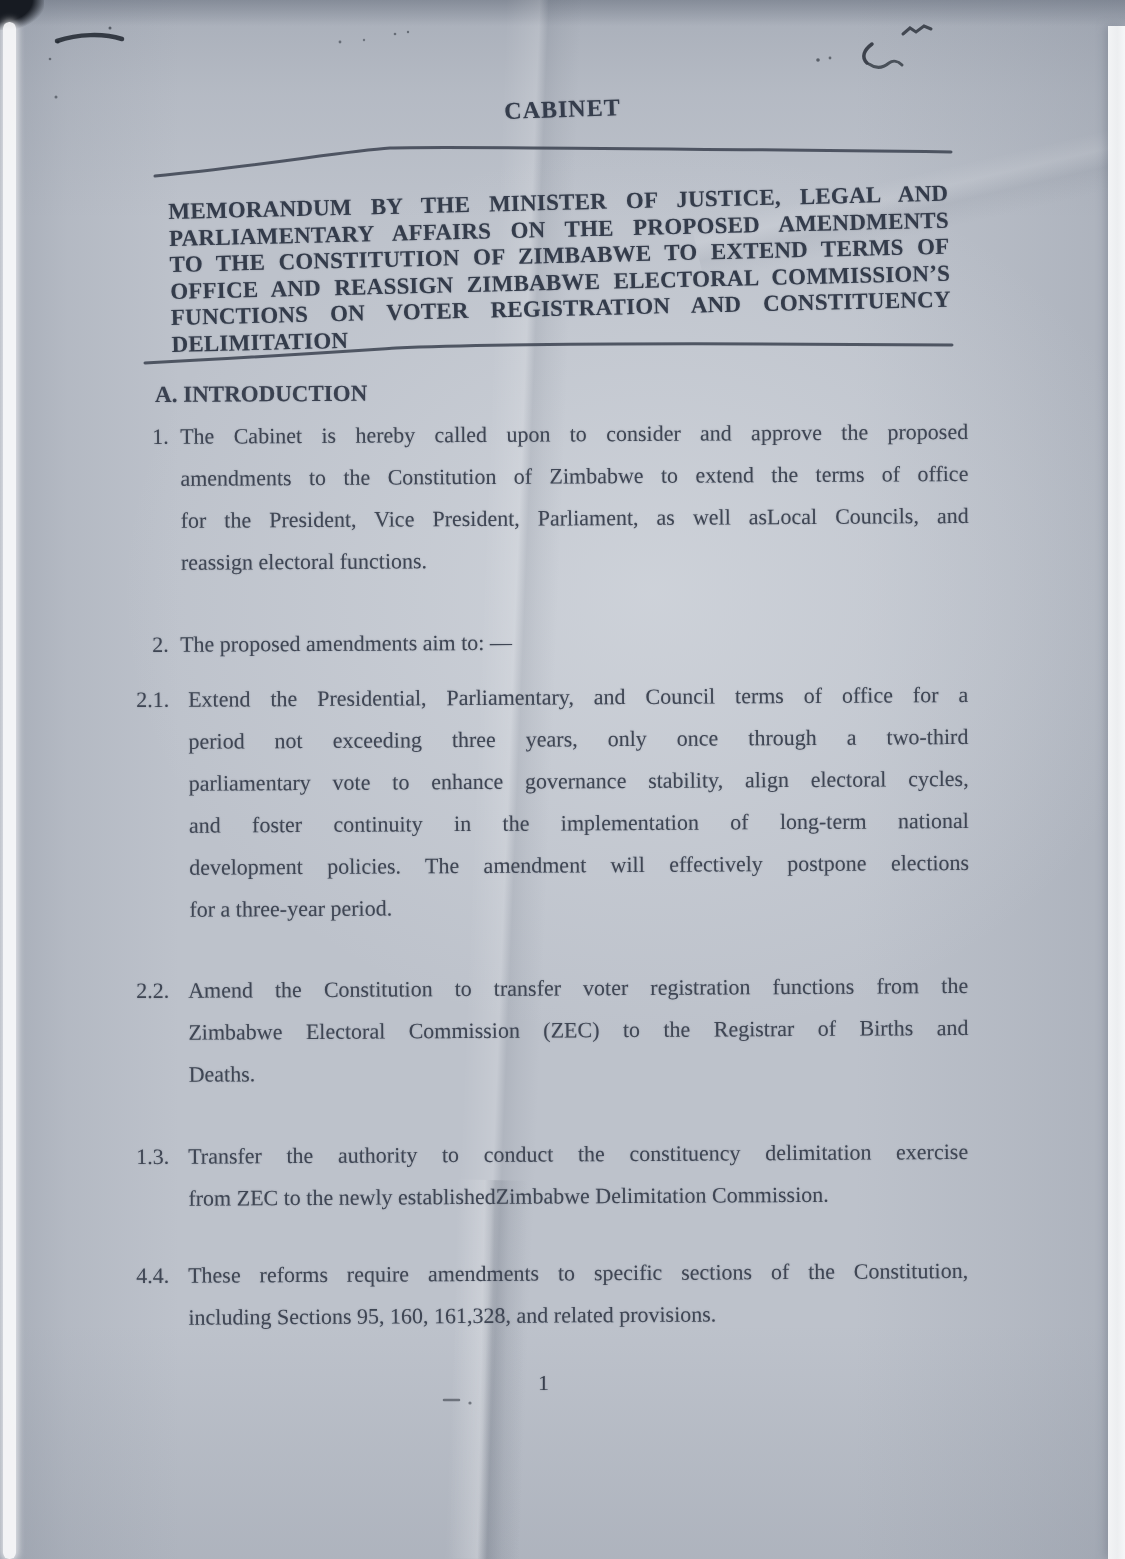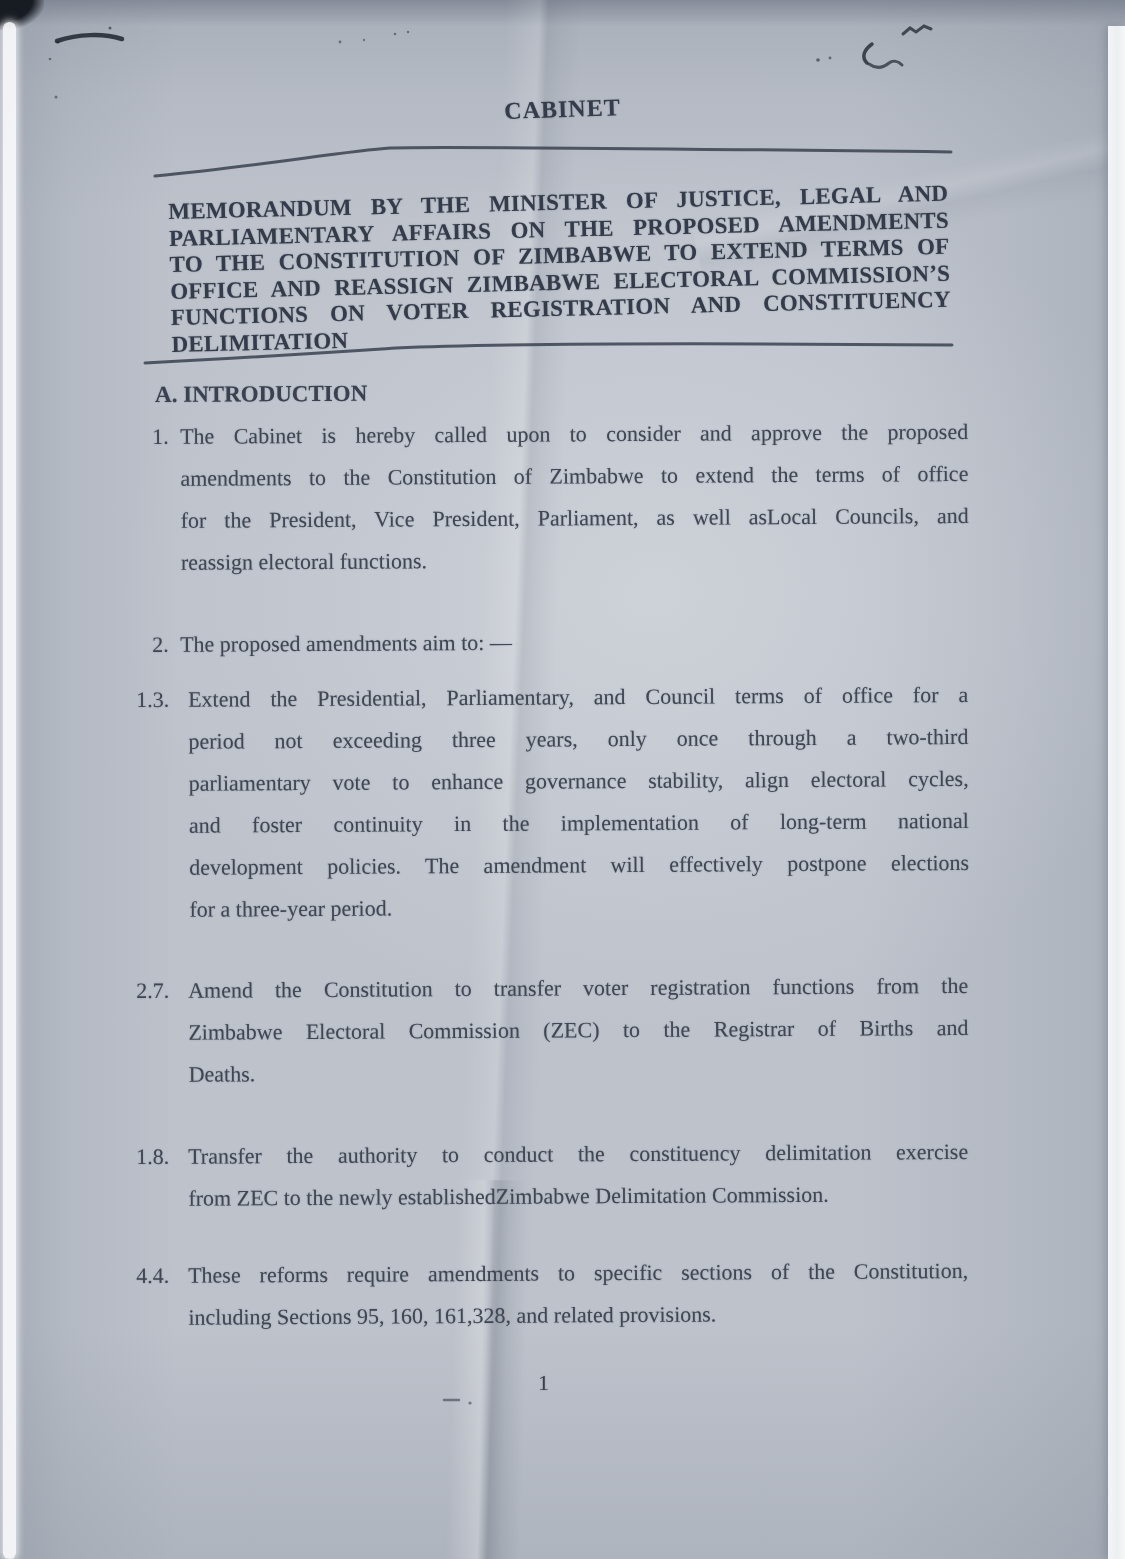--- a/index.html
+++ b/index.html
@@ -131,42 +131,42 @@
   </div>
 
   <div class="para p-2">
     <span class="num">2.</span>
     <div class="ptext">
       <div class="pline jleft">The proposed amendments aim to: —</div>
     </div>
   </div>
 
   <div class="para p-21">
-    <span class="num">1.3.</span>
+    <span class="num">2.1.</span>
     <div class="ptext">
       <div class="pline jfull">Extend the Presidential, Parliamentary, and Council terms of office for a</div>
       <div class="pline jfull">period not exceeding three years, only once through a two-third</div>
       <div class="pline jfull">parliamentary vote to enhance governance stability, align electoral cycles,</div>
       <div class="pline jfull">and foster continuity in the implementation of long-term national</div>
       <div class="pline jfull">development policies. The amendment will effectively postpone elections</div>
       <div class="pline jleft">for a three-year period.</div>
     </div>
   </div>
 
   <div class="para p-22">
-    <span class="num">2.7.</span>
+    <span class="num">2.2.</span>
     <div class="ptext">
       <div class="pline jfull">Amend the Constitution to transfer voter registration functions from the</div>
       <div class="pline jfull">Zimbabwe Electoral Commission (ZEC) to the Registrar of Births and</div>
       <div class="pline jleft">Deaths.</div>
     </div>
   </div>
 
   <div class="para p-23">
-    <span class="num">1.8.</span>
+    <span class="num">1.3.</span>
     <div class="ptext">
       <div class="pline jfull">Transfer the authority to conduct the constituency delimitation exercise</div>
       <div class="pline jleft">from ZEC to the newly establishedZimbabwe Delimitation Commission.</div>
     </div>
   </div>
 
   <div class="para p-24">
     <span class="num">4.4.</span>
     <div class="ptext">
       <div class="pline jfull">These reforms require amendments to specific sections of the Constitution,</div>

